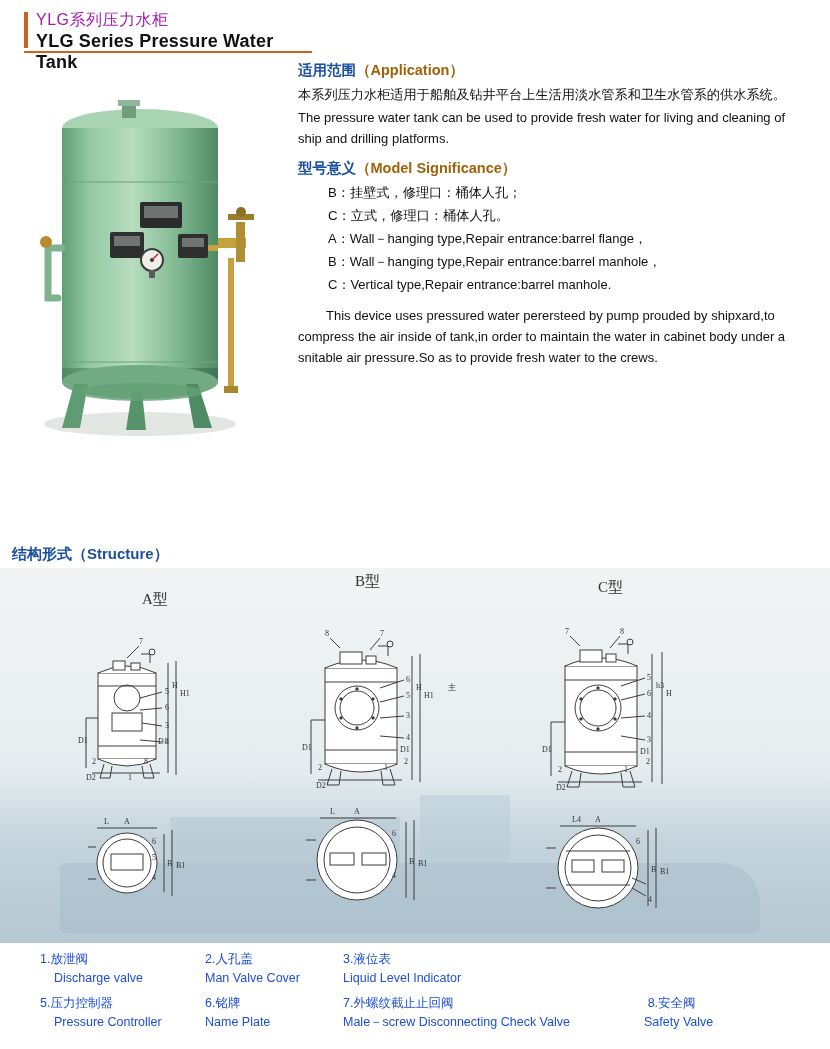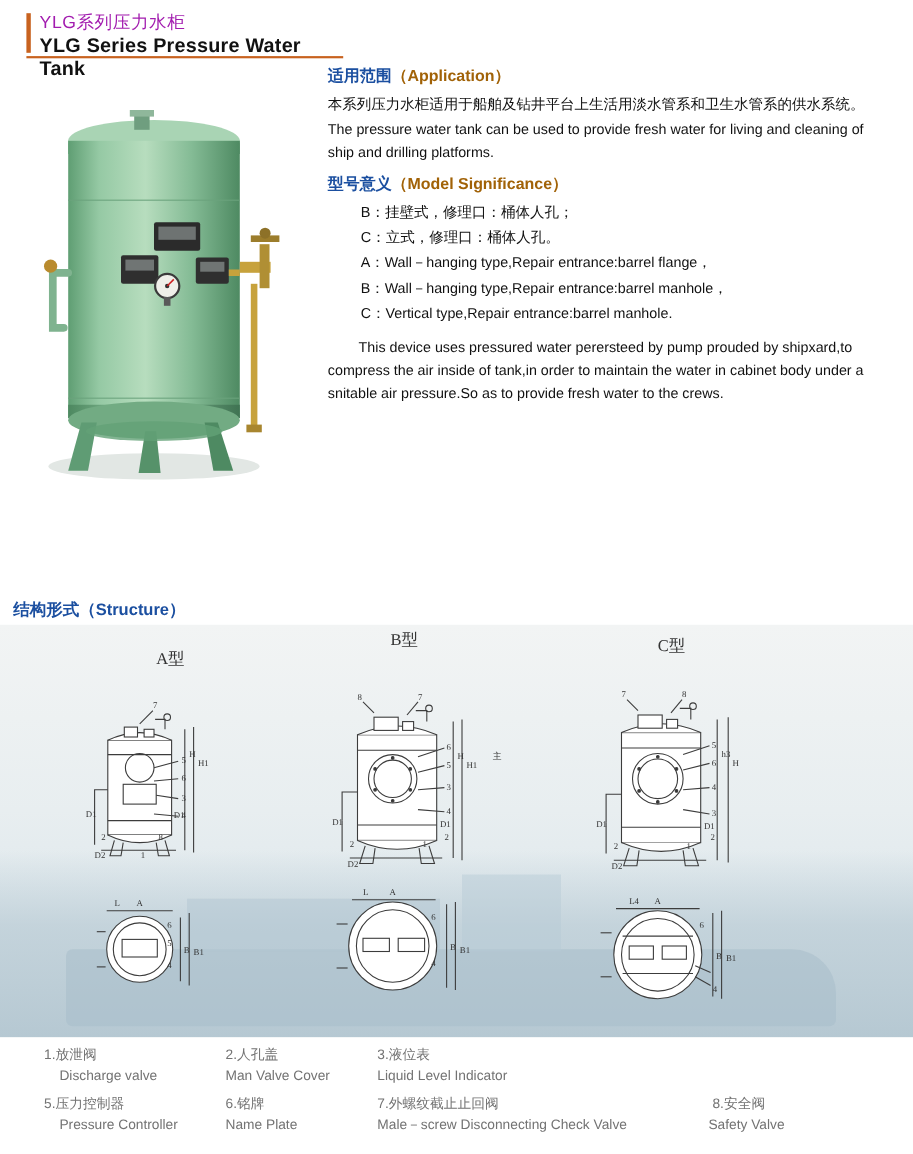--- a/index.html
+++ b/index.html
@@ -199,21 +199,21 @@
     width: 830px;
     height: 95px;
   }
   .legend-row {
     position: relative;
     height: 44px;
   }
   .legend-item {
     position: absolute;
     font-size: 12.5px;
-    color: #737373;
+    color: #1d4ed8;
     line-height: 19px;
   }
   .legend-item .cn {
     display: block;
     white-space: nowrap;
   }
   .legend-item .en {
     display: block;
     white-space: nowrap;
     padding-left: 14px;

